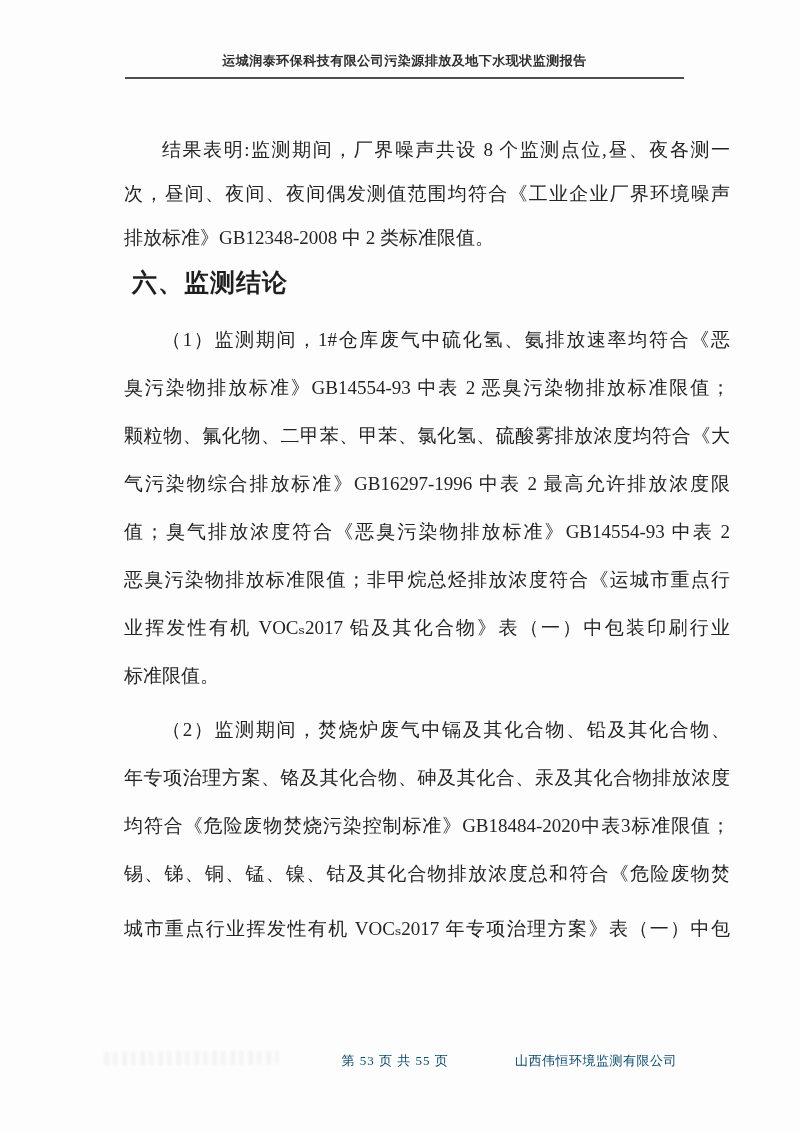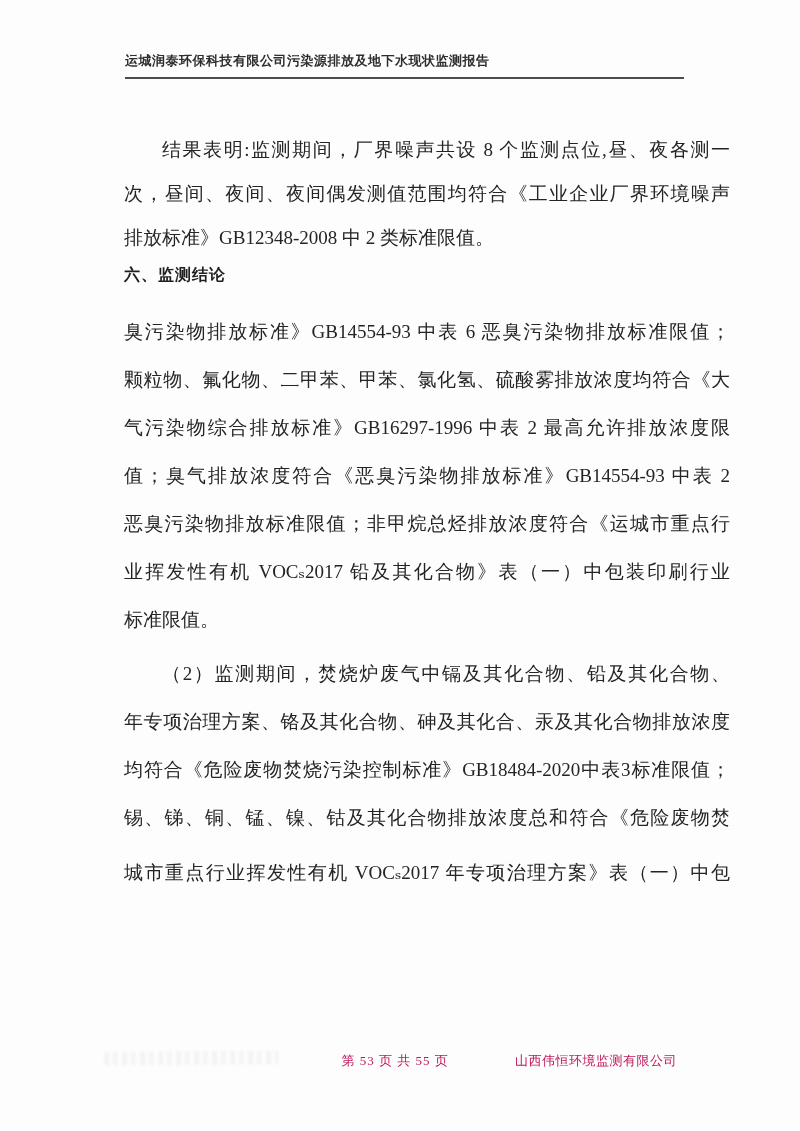--- a/index.html
+++ b/index.html
@@ -12,20 +12,21 @@
     overflow: hidden;
     font-family: "Liberation Serif", "DejaVu Serif", serif;
     color: #242424;
   }
   
   .doc-header {
     position: absolute;
     left: 125px;
     top: 52px;
     width: 559px;
+    text-align: center;
     font-size: 13px;
     font-weight: 600;
     letter-spacing: 0.5px;
     color: #2e2e2e;
     padding-bottom: 7px;
     border-bottom: 2.5px solid #4d4d4d;
   }
   
   .doc-body {
     position: absolute;
@@ -39,40 +40,40 @@
     text-align: justify;
     text-align-last: justify;
     overflow: hidden;
     white-space: nowrap;
   }
   .para-a .tline { height: 44px; line-height: 44px; }
   .para-b .tline { height: 48px; line-height: 48px; }
   .tline.first { text-indent: 38px; }
   .tline.last { text-align-last: left; }
   .section-heading {
-    margin: 0;
+    margin: 8px;
     height: 30px;
     line-height: 30px;
-    font-size: 16px;
+    font-size: 25px;
     font-weight: 700;
     color: #1f1f1f;
     letter-spacing: 1px;
   }
   .para-c1 { margin-top: 18px; }
   .para-c2 { margin-top: 6px; }
   .para-c3 { margin-top: 7px; }
   
   .doc-footer {
     position: absolute;
     left: 0;
     top: 1052px;
     width: 800px;
     height: 24px;
     font-size: 13px;
-    color: #be185d;
+    color: #0c4a6e;
   }
   .footer-page {
     position: absolute;
     left: 0;
     width: 790px;
     text-align: center;
     letter-spacing: 1px;
   }
   .footer-company {
     position: absolute;
@@ -110,21 +111,22 @@
 
     <div class="para para-a">
       <div class="tline first">结果表明:监测期间，厂界噪声共设 8 个监测点位,昼、夜各测一</div>
       <div class="tline">次，昼间、夜间、夜间偶发测值范围均符合《工业企业厂界环境噪声</div>
       <div class="tline last">排放标准》GB12348-2008 中 2 类标准限值。</div>
     </div>
 
     <h2 class="section-heading">六、监测结论</h2>
 
     <div class="para para-b para-c1">
-      <div class="tline">臭污染物排放标准》GB14554-93 中表 6 恶臭污染物排放标准限值；</div>
+      <div class="tline first">（1）监测期间，1#仓库废气中硫化氢、氨排放速率均符合《恶</div>
+      <div class="tline">臭污染物排放标准》GB14554-93 中表 2 恶臭污染物排放标准限值；</div>
       <div class="tline">颗粒物、氟化物、二甲苯、甲苯、氯化氢、硫酸雾排放浓度均符合《大</div>
       <div class="tline">气污染物综合排放标准》GB16297-1996 中表 2 最高允许排放浓度限</div>
       <div class="tline">值；臭气排放浓度符合《恶臭污染物排放标准》GB14554-93 中表 2</div>
       <div class="tline">恶臭污染物排放标准限值；非甲烷总烃排放浓度符合《运城市重点行</div>
       <div class="tline">业挥发性有机 VOCₛ2017 铅及其化合物》表（一）中包装印刷行业</div>
       <div class="tline last">标准限值。</div>
     </div>
 
     <div class="para para-b para-c2">
       <div class="tline first">（2）监测期间，焚烧炉废气中镉及其化合物、铅及其化合物、</div>

